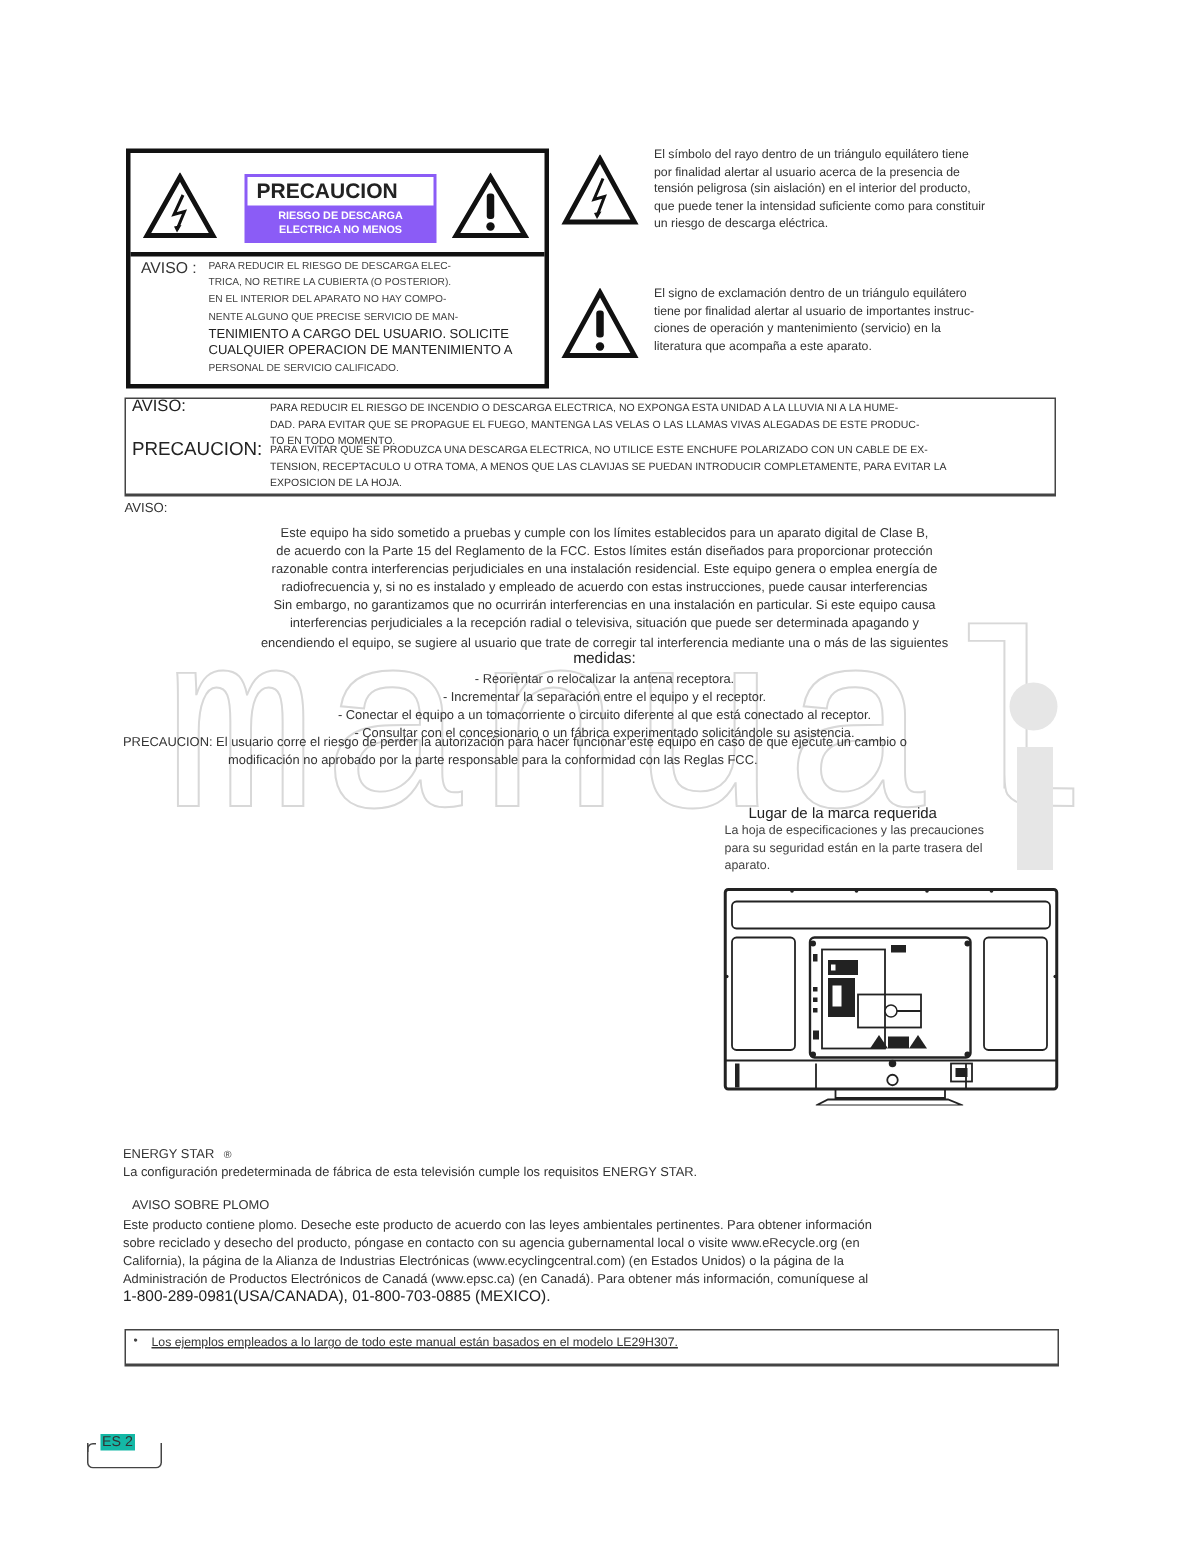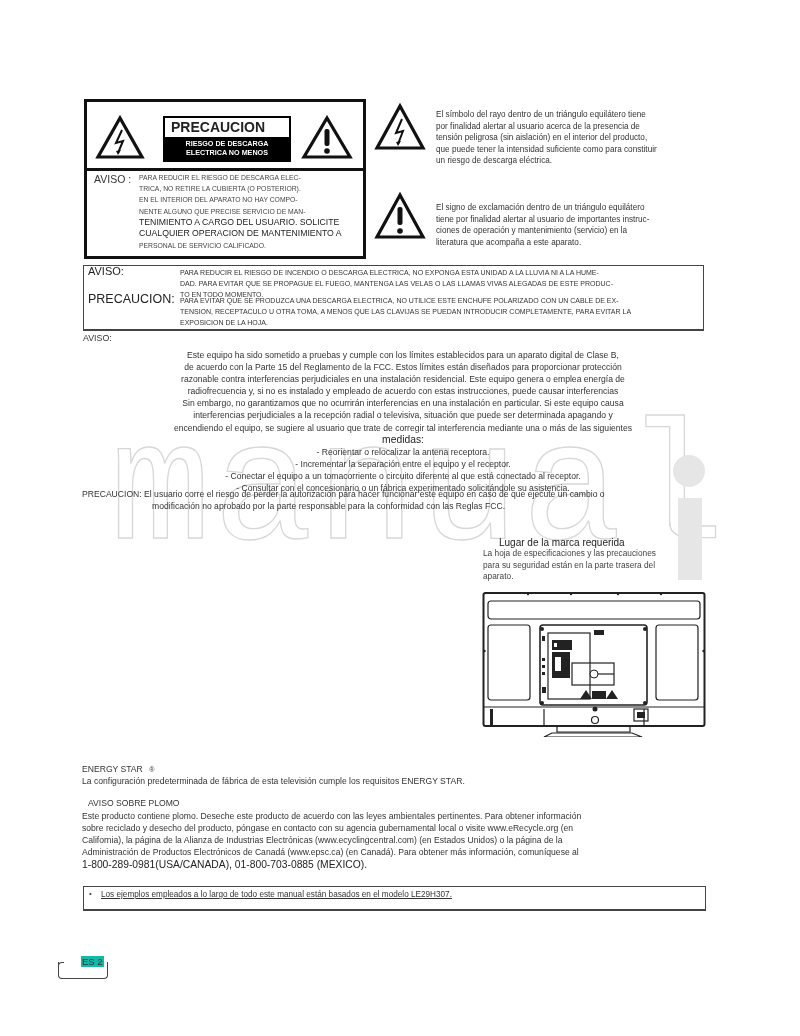--- a/index.html
+++ b/index.html
@@ -12,31 +12,31 @@
   .watermark .wm-text { position: absolute; left: 0; top: -46px; font-family: Liberation Mono, monospace; font-size: 168px; letter-spacing: 2px; color: transparent; -webkit-text-stroke: 1.3px #d8d8d8; line-height: 1; }
   .watermark .wm-i-dot { position: absolute; left: 563px; top: 0; width: 32px; height: 32px; border-radius: 50%; background: #e6e6e6; }
   .watermark .wm-i-bar { position: absolute; left: 568px; top: 43px; width: 24px; height: 82px; background: #e6e6e6; }
 
   .content { position: relative; z-index: 1; }
 
   
   .caution-box { left: 84px; top: 99px; width: 282px; height: 160px; border: 3px solid #111; }
   .caution-top { position: absolute; left: 0; top: 0; width: 100%; height: 69px; border-bottom: 3px solid #111; }
   .tri { position: absolute; }
-  .precaucion-panel { position: absolute; left: 76px; top: 14px; width: 128px; height: 46px; background: #000000; }
+  .precaucion-panel { position: absolute; left: 76px; top: 14px; width: 128px; height: 46px; background: #8b5cf6; }
   .precaucion-title { position: absolute; left: 2px; top: 2px; width: 124px; height: 19px; background: #fff; font-weight: bold; font-size: 14px; line-height: 19px; padding-left: 6px; color: #222; }
   .precaucion-sub { position: absolute; left: 0; top: 23px; width: 100%; text-align: center; color: #fff; font-weight: bold; font-size: 7.2px; line-height: 9px; }
   .caution-bottom { position: absolute; left: 0; top: 69px; width: 100%; height: 86px; }
   .aviso-small-label { position: absolute; left: 7px; top: 2px; font-size: 10.5px; color: #333; }
   .aviso-small-text { position: absolute; left: 52px; top: 1px; width: 226px; font-size: 6.8px; line-height: 11.2px; color: #444; }
   .aviso-small-text .big { font-size: 8.7px; color: #222; line-height: 11.5px; }
 
   
   .sym-tri { position: absolute; }
-  .sym-text { position: absolute; font-size: 8.2px; line-height: 11.6px; color: #333; width: 246px; margin-top: 12px; }
+  .sym-text { position: absolute; font-size: 8.2px; line-height: 11.6px; color: #333; width: 246px; }
 
   
   .warn-box { left: 83px; top: 265px; width: 621px; height: 66px; border: 1px solid #444; border-bottom-width: 2px; }
   .warn-label { position: absolute; font-size: 11px; color: #222; }
   .warn-label.big { font-size: 12.5px; }
   .warn-text { position: absolute; left: 96px; width: 520px; font-size: 7px; line-height: 11px; color: #333; }
 
   
   .fcc-label { left: 83px; top: 333px; font-size: 8.8px; color: #333; }
   .fcc-body { left: 153px; top: 349px; width: 500px; font-size: 8.6px; line-height: 12.1px; color: #333; text-align: center; }
@@ -60,21 +60,21 @@
   .plomo-body .phone { font-size: 10.3px; line-height: 14px; color: #222; }
 
   
   .note-box { left: 83px; top: 886px; width: 623px; height: 25px; border: 1px solid #444; border-bottom-width: 2px; }
   .note-bullet { position: absolute; left: 5px; top: 2px; font-size: 8px; color: #444; }
   .note-text { position: absolute; left: 17px; top: 3px; font-size: 8.2px; color: #333; text-decoration: underline; }
 
   
   .page-tab { left: 58px; top: 962px; width: 50px; height: 17px; border: 1.4px solid #444; border-top: none; border-radius: 0 0 4px 4px; }
   .page-tab-corner-l { left: 58px; top: 962px; width: 6px; height: 6px; border-top: 1.4px solid #444; border-left: 1.4px solid #444; border-radius: 4px 0 0 0; }
-  .page-num { left: 81px; top: 956px; font-size: 9.5px; color: #333; background: #14b8a6; padding: 0 1px; }
+  .page-num { left: 67px; top: 956px; font-size: 9.5px; color: #333; background: #14b8a6; padding: 0 1px; }
 </style>
 </head>
 <body>
 
 <div class="watermark">
   <div class="wm-text">manual</div>
   <div class="wm-i-dot"></div>
   <div class="wm-i-bar"></div>
 </div>
 

